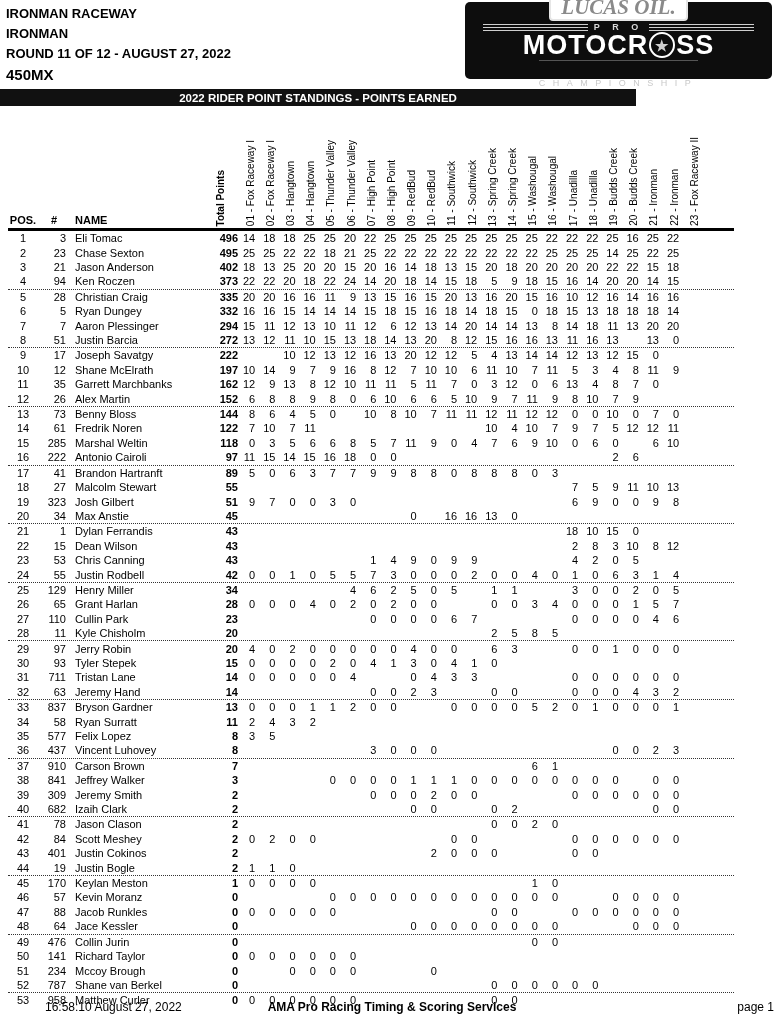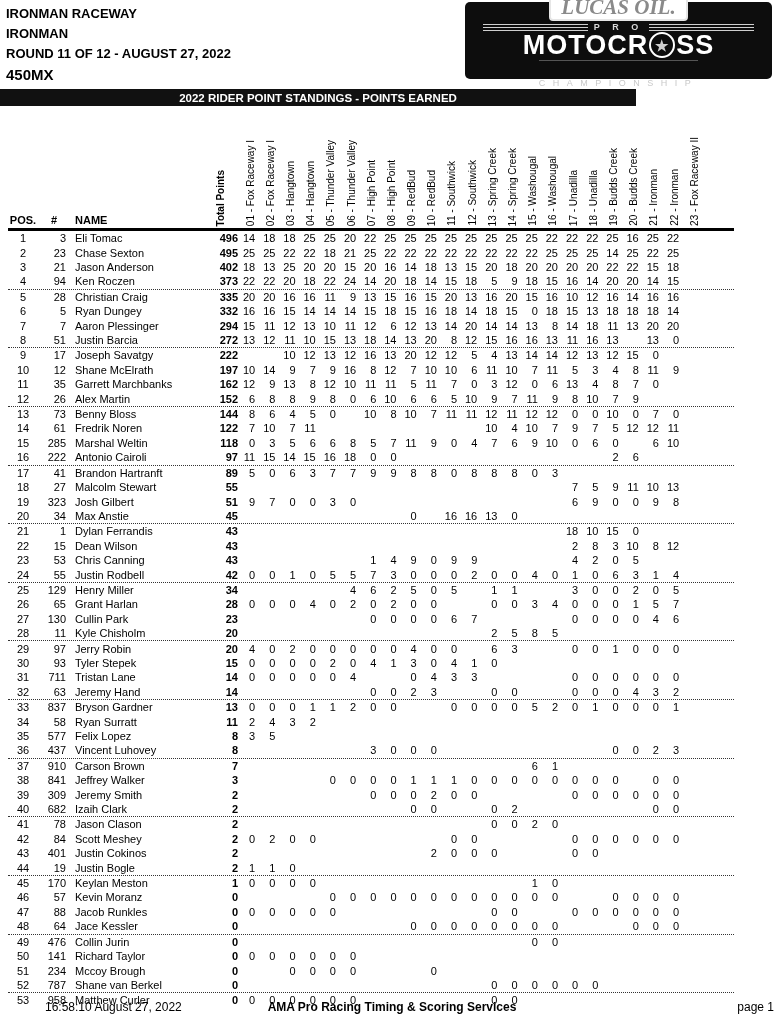--- a/index.html
+++ b/index.html
@@ -915,21 +915,21 @@
       <div class="c score">0</div>
       <div class="c score">0</div>
       <div class="c score">0</div>
       <div class="c score">1</div>
       <div class="c score">5</div>
       <div class="c score">7</div>
       <div class="c score"></div>
     </div>
     <div class="trow">
       <div class="c pos">27</div>
-      <div class="c num">130</div>
+      <div class="c num">110</div>
       <div class="c name">Cullin Park</div>
       <div class="c total">23</div>
       <div class="c score"></div>
       <div class="c score"></div>
       <div class="c score"></div>
       <div class="c score"></div>
       <div class="c score"></div>
       <div class="c score"></div>
       <div class="c score">0</div>
       <div class="c score">0</div>

